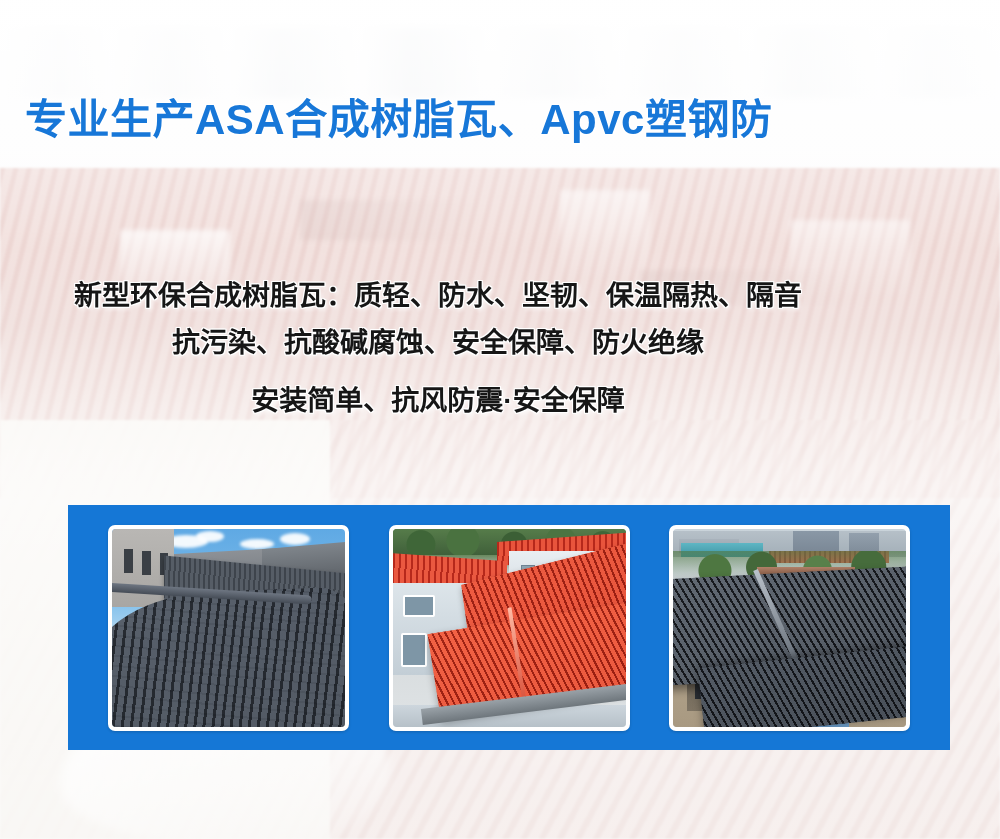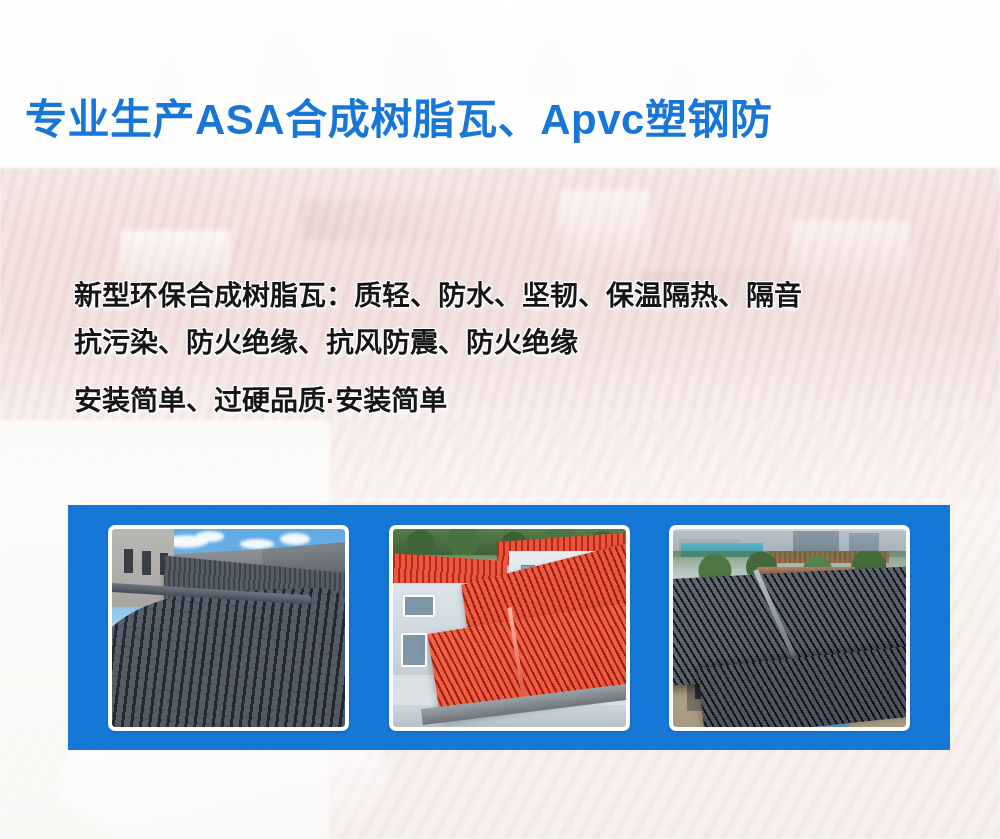--- a/index.html
+++ b/index.html
@@ -116,20 +116,21 @@
   
   .features{
     position:absolute;left:74px;top:272px;
     font-size:28px;line-height:47px;font-weight:bold;
     color:#161616;
     text-shadow:
        1px 0 0 #fff,-1px 0 0 #fff,0 1px 0 #fff,0 -1px 0 #fff,
        1px 1px 0 #fff,-1px -1px 0 #fff,1px -1px 0 #fff,-1px 1px 0 #fff,
        2px 2px 4px rgba(255,255,255,.95);
     white-space:nowrap;
+    text-align:center;
   }
   .features .fl{display:block;}
   .features .fl.spaced{margin-top:11px;}
 
   
   .gallery{
     position:absolute;left:68px;top:505px;width:882px;height:245px;
     background:#1577D6;
     display:flex;align-items:center;justify-content:space-between;
     padding:0 40px;box-sizing:border-box;
@@ -381,22 +382,22 @@
   <div class="bg-layer bg-fore"></div>
   <div class="bg-layer bg-ridge"></div>
   <div class="bg-layer bg-wash"></div>
 
   <div class="headline">
     <span class="hl">专业生产ASA合成树脂瓦、Apvc塑钢防</span>
   </div>
 
   <div class="features">
     <span class="fl">新型环保合成树脂瓦：质轻、防水、坚韧、保温隔热、隔音</span>
-    <span class="fl">抗污染、防火绝缘、抗风防震、防火绝缘</span>
-    <span class="fl spaced">安装简单、过硬品质·安装简单</span>
+    <span class="fl">抗污染、抗酸碱腐蚀、安全保障、防火绝缘</span>
+    <span class="fl spaced">安装简单、抗风防震·安全保障</span>
   </div>
 
   <div class="gallery">
 
     <div class="photo">
       <div class="photo-inner p1">
         <div class="cloud c1"></div>
         <div class="cloud c2"></div>
         <div class="cloud c3"></div>
         <div class="cloud c4"></div>

